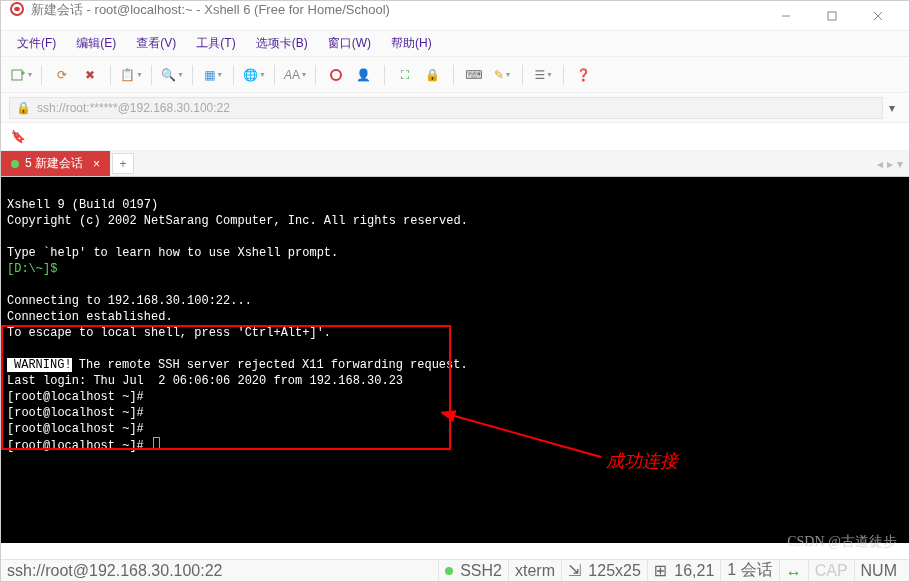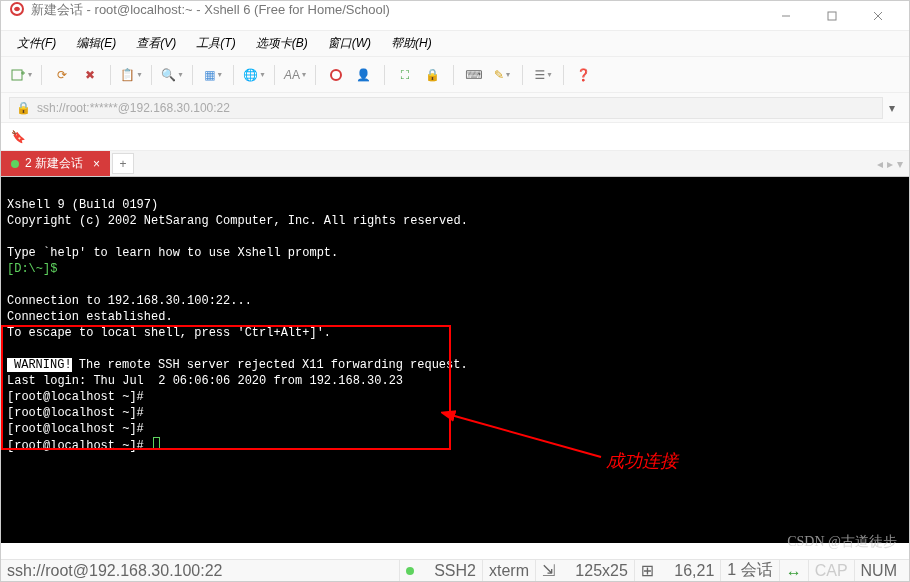--- a/index.html
+++ b/index.html
@@ -3,21 +3,21 @@
 <meta charset="utf-8">
 <style>
 * { margin:0; padding:0; box-sizing:border-box; }
 body { font-family:"Microsoft YaHei","Segoe UI",sans-serif; font-size:12px; color:#333; background:#fff; width:910px; height:582px; overflow:hidden; position:relative; border:1px solid #ccc;}
 .titlebar { height:30px; display:flex; padding:0 8px; background:#fff; border-bottom:1px solid #eee;}
 .titlebar .icon { width:16px; height:16px; margin-right:6px; display:flex; align-items:center; justify-content:center;}
 .titlebar .title { flex:1; color:#777; font-size:13px;}
 .winbtns { display:flex; gap:0;}
 .winbtn { width:46px; height:30px; display:flex; align-items:center; justify-content:center; color:#888;}
 .menubar { height:26px; display:flex; align-items:center; padding:0 8px; gap:4px; background:#fafafa; border-bottom:1px solid #eee;}
-.menuitem { padding:3px 8px; color:#000000; cursor:default;font-style:italic;}
+.menuitem { padding:3px 8px; color:#4c1d95; cursor:default;}
 .toolbar { height:36px; display:flex; align-items:center; padding:0 8px; gap:4px; background:#fafafa; border-bottom:1px solid #eee;}
 .tbtn { width:24px; height:24px; display:flex; align-items:center; justify-content:center; color:#666;}
 .tsep { width:1px; height:20px; background:#ddd; margin:0 4px;}
 .caret { font-size:8px; color:#999; margin-left:2px;}
 .addrbar { height:30px; display:flex; align-items:center; padding:4px 8px; background:#fafafa; border-bottom:1px solid #eee;}
 .addrbox { flex:1; height:22px; background:#f3f3f3; border:1px solid #e5e5e5; display:flex; align-items:center; padding:0 6px; color:#aaa; font-size:12px;}
 .addrbox .lock { margin-right:6px;}
 .addrend { width:18px; text-align:center; color:#666;}
 .tipbar { height:28px; display:flex; align-items:center; padding:0 10px; background:#fff; border-bottom:1px solid #eee; color:#999;}
 .tipbar .icn { margin-right:6px; color:#d63b3b;}
@@ -28,21 +28,21 @@
 .addtab { width:22px; display:flex; align-items:center; justify-content:center; color:#777; background:#fff; border:1px solid #ddd; margin:2px;}
 .tabend { margin-left:auto; display:flex; align-items:center; gap:4px; padding:0 6px; color:#bbb;}
 .terminal { background:#000; color:#fff; font-family:"Consolas","Courier New",monospace; font-size:12px; line-height:16px; padding:4px 6px; height:366px; position:relative; white-space:pre; overflow:hidden;}
 .terminal .green { color:#5fd35f; }
 .terminal .hl { background:#fff; color:#000;padding-left:7px;}
 .redbox { position:absolute; border:2px solid red; pointer-events:none;}
 .arrow-svg { position:absolute; pointer-events:none;}
 .annot { position:absolute; color:red; font-size:18px; font-family:"Microsoft YaHei";font-style:italic;}
 .statusbar { position:absolute; bottom:0; left:0; right:0; height:22px; background:#f8f8f8; border-top:1px solid #e5e5e5; display:flex; align-items:center; font-size:16px; color:#666; padding:0 6px;}
 .statusbar .sleft { flex:1;}
-.statusbar .cell { display:flex; align-items:center; gap:20px; padding:0 6px; border-left:1px solid #e5e5e5; height:100%;}
+.statusbar .cell { display:flex; align-items:center; gap:7px; padding:0 6px; border-left:1px solid #e5e5e5; height:100%;}
 .statusbar .dot { width:8px; height:8px; border-radius:50%; background:#5fd35f;}
 .watermark { position:absolute; right:12px; bottom:30px; color:#ccc; font-size:14px; font-family:"Microsoft YaHei"; opacity:.7;}
 .cursor { display:inline-block; width:7px; height:12px; border:1px solid #5fd35f; margin-left:2px;}
 </style>
 </head>
 <body>
 
 <div class="titlebar">
   <span class="icon">
     <svg width="16" height="16" viewBox="0 0 16 16">
@@ -130,39 +130,39 @@
   <div class="addrend">▾</div>
 </div>
 
 <div class="tipbar">
   <span class="icn">🔖</span>
 </div>
 
 <div class="tabstrip">
   <div class="tab">
     <span class="dot"></span>
-    <span>2 新建会话</span>
+    <span>5 新建会话</span>
     <span class="close">×</span>
   </div>
   <div class="addtab">+</div>
   <div class="tabend">
     <span>◂</span>
     <span>▸</span>
     <span>▾</span>
   </div>
 </div>
 
 <div class="terminal">
 <span>Xshell 9 (Build 0197)</span>
 <span>Copyright (c) 2002 NetSarang Computer, Inc. All rights reserved.</span>
 
 <span>Type `help' to learn how to use Xshell prompt.</span>
 <span class="green">[D:\~]$</span><span> </span>
 
-<span>Connection to 192.168.30.100:22...</span>
+<span>Connecting to 192.168.30.100:22...</span>
 <span>Connection established.</span>
 <span>To escape to local shell, press 'Ctrl+Alt+]'.</span>
 
 <span class="hl">WARNING!</span><span> The remote SSH server rejected X11 forwarding request.</span>
 <span>Last login: Thu Jul  2 06:06:06 2020 from 192.168.30.23</span>
 <span>[root@localhost ~]#</span>
 <span>[root@localhost ~]#</span>
 <span>[root@localhost ~]#</span>
 <span>[root@localhost ~]#</span> <span class="cursor"></span>
 

